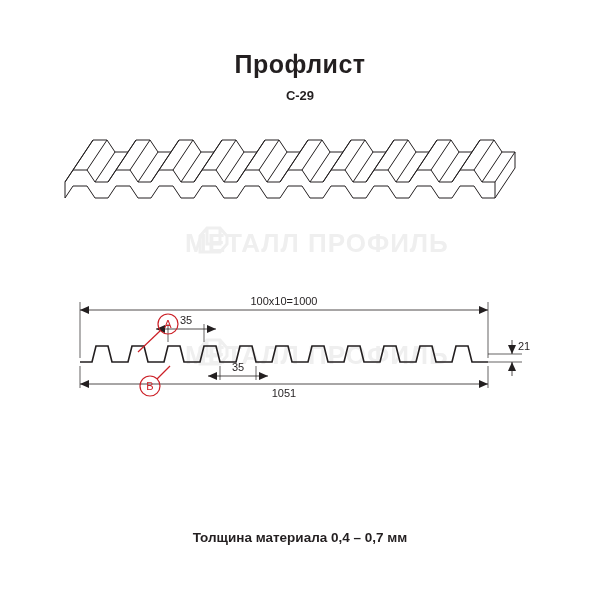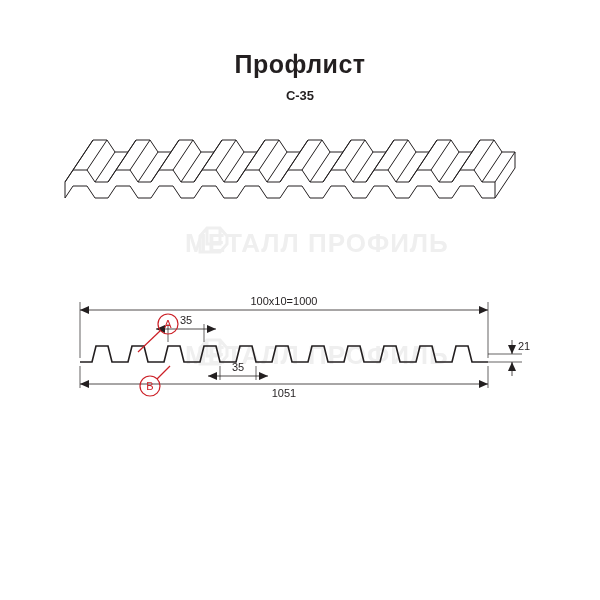--- a/index.html
+++ b/index.html
@@ -79,21 +79,21 @@
     pointer-events: none;
   }
   svg { display: block; overflow: visible; }
 </style>
 </head>
 <body>
 
 <div class="page">
 
   <div class="title">Профлист</div>
-  <div class="subtitle">С-35</div>
+  <div class="subtitle">С-29</div>
 
   <div class="iso-wrap">
     <svg width="480" height="110" viewBox="0 0 480 110">
       <g fill="none" stroke="#231f20" stroke-width="1" stroke-linejoin="miter">
 
         <path d="M25,22 L33,10 L47,10 L55,22 L68,22 L76,10 L90,10 L98,22 L111,22 L119,10 L133,10 L141,22 L154,22 L162,10 L176,10 L184,22 L197,22 L205,10 L219,10 L227,22 L240,22 L248,10 L262,10 L270,22 L283,22 L291,10 L305,10 L313,22 L326,22 L334,10 L348,10 L356,22 L369,22 L377,10 L391,10 L399,22 L412,22 L420,10 L434,10 L442,22 L455,22"></path>
 
         <path d="M5,52 L13,40 L27,40 L35,52 L48,52 L56,40 L70,40 L78,52 L91,52 L99,40 L113,40 L121,52 L134,52 L142,40 L156,40 L164,52 L177,52 L185,40 L199,40 L207,52 L220,52 L228,40 L242,40 L250,52 L263,52 L271,40 L285,40 L293,52 L306,52 L314,40 L328,40 L336,52 L349,52 L357,40 L371,40 L379,52 L392,52 L400,40 L414,40 L422,52 L435,52"></path>
 
         <path d="M5,68 L13,56 L27,56 L35,68 L48,68 L56,56 L70,56 L78,68 L91,68 L99,56 L113,56 L121,68 L134,68 L142,56 L156,56 L164,68 L177,68 L185,56 L199,56 L207,68 L220,68 L228,56 L242,56 L250,68 L263,68 L271,56 L285,56 L293,68 L306,68 L314,56 L328,56 L336,68 L349,68 L357,56 L371,56 L379,68 L392,68 L400,56 L414,56 L422,68 L435,68"></path>
@@ -239,14 +239,15 @@
       <text x="108" y="44" text-anchor="middle" font-family="Liberation Sans, sans-serif" font-size="11" fill="#cc2027">A</text>
 
       <g stroke="#cc2027" fill="none" stroke-width="1.2">
         <circle cx="90" cy="102" r="10"></circle>
         <path d="M97,95 L110,82"></path>
       </g>
       <text x="90" y="106" text-anchor="middle" font-family="Liberation Sans, sans-serif" font-size="11" fill="#cc2027">B</text>
     </svg>
   </div>
 
+  <div class="footer">Толщина материала 0,4 – 0,7 мм</div>
 
 </div>
 
 </body></html>

